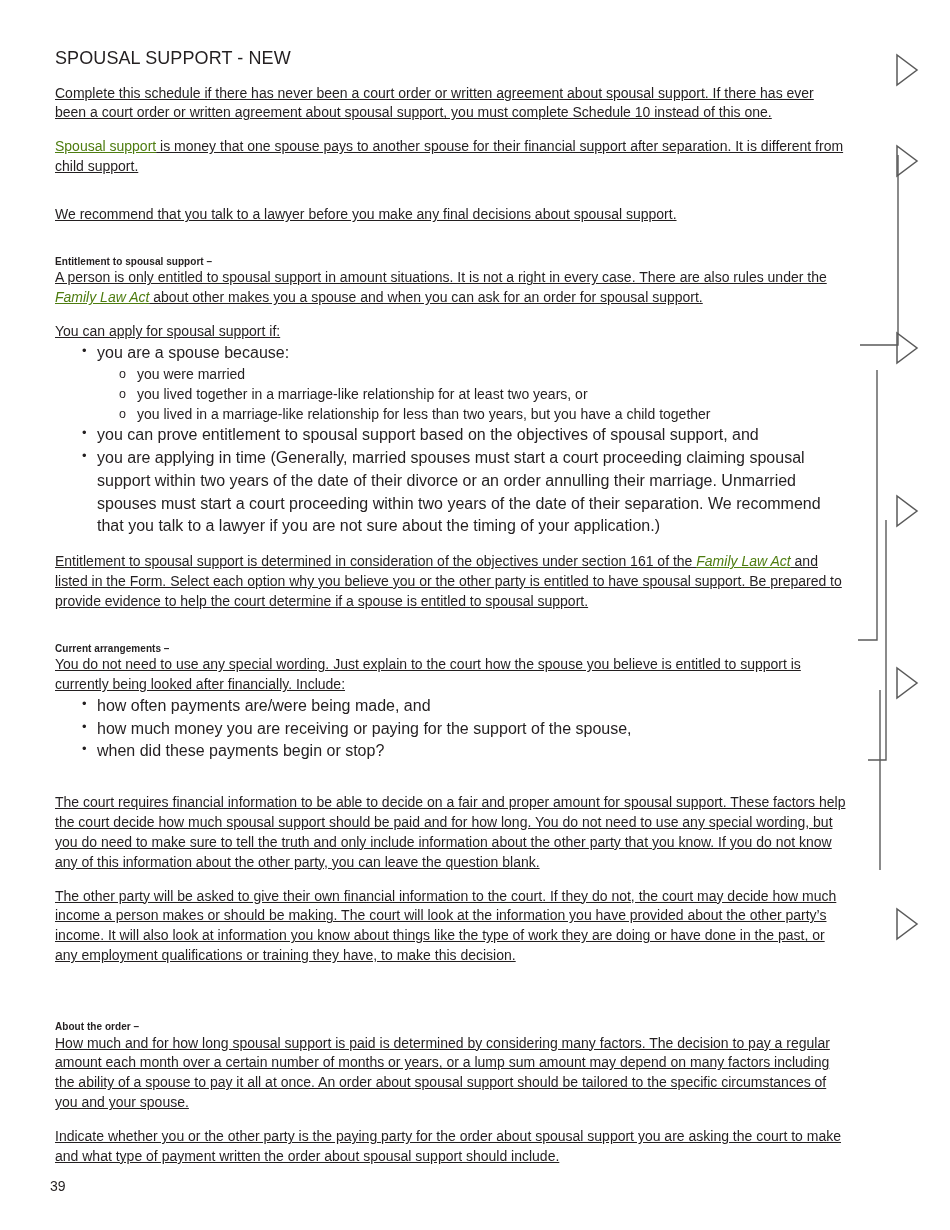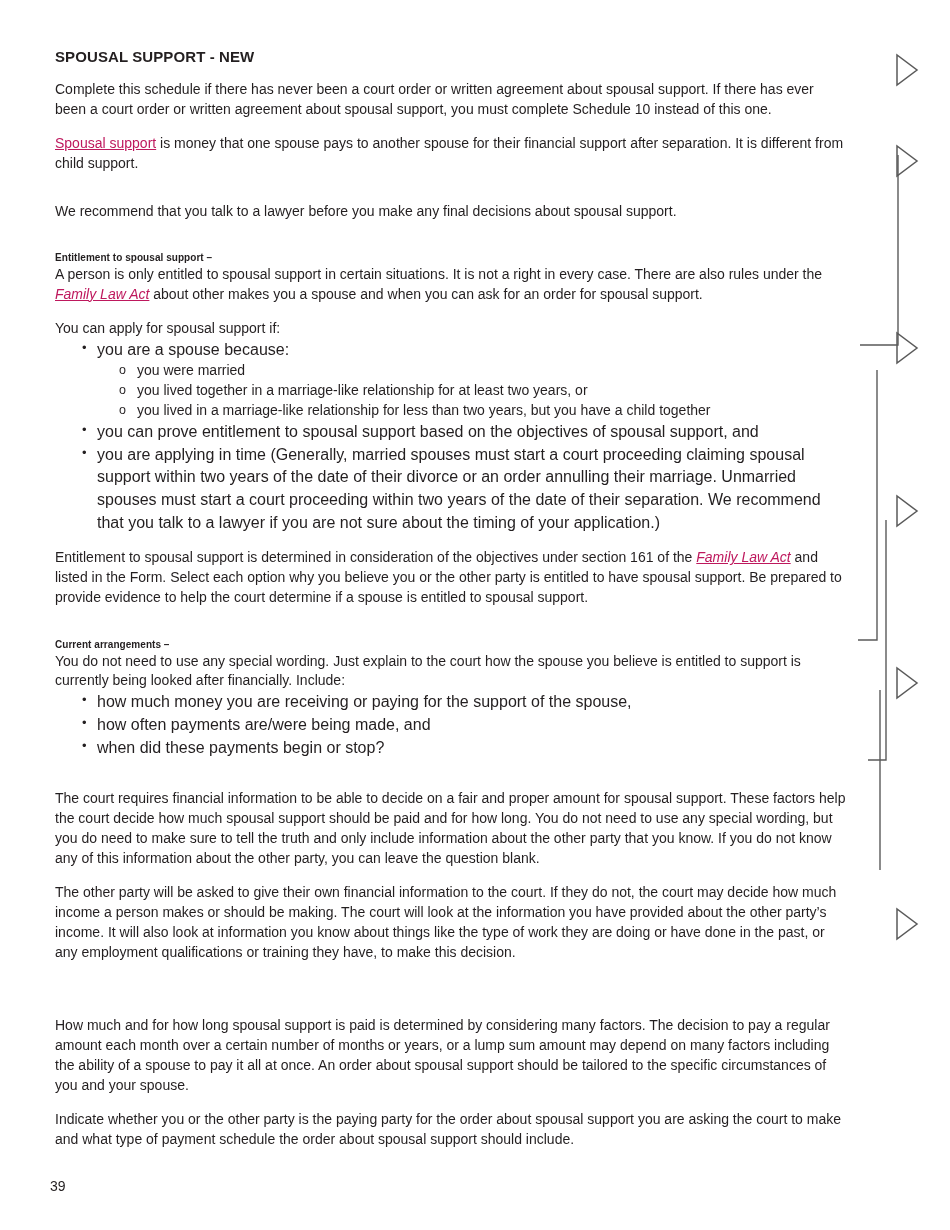--- a/index.html
+++ b/index.html
@@ -18,44 +18,45 @@
     background: #ffffff;
     overflow: hidden;
   }
   .content {
     position: absolute;
     left: 55px;
     top: 48px;
     width: 792px;
   }
   h1.doc-title {
-    font-size: 15px;
-    font-weight: bold;
+    font-size: 18px;
+    font-weight: normal;
     margin: 0 0 14px 0;
     letter-spacing: 0.1px;
     line-height: 1.2;
   }
   .section-head {
     font-size: 10px;
     font-weight: bold;
     margin: 0;
     line-height: 1.35;
     letter-spacing: 0.05px;
   }
   p.para {
     font-size: 14px;
     line-height: 1.42;
     margin: 0;
     text-align: left;
+    text-decoration: underline;
   }
   .gap-sm { height: 14px; }
   .gap-lg { height: 30px; }
   .gap-xl { height: 40px; }
   a.doclink {
-    color: #be185d;
+    color: #4d7c0f;
     text-decoration: underline;
     cursor: pointer;
   }
   a.doclink.italic {
     font-style: italic;
   }
   ul.bullets {
     list-style: none;
     margin: 0;
     padding: 0;
@@ -129,21 +130,21 @@
 
 
     <div class="gap-sm"></div>
 
     <p class="para">We recommend that you talk to a lawyer before you make any final decisions about spousal support.</p>
 
     <div class="gap-lg"></div>
 
     <div class="section-head">Entitlement to spousal support –</div>
 
-    <p class="para"><span>A person is only entitled to spousal support in certain situations. It is not a right in every case. There are also rules under the </span><a class="doclink italic">Family Law Act</a><span> about other makes you a spouse and when you can ask for an order for spousal support.</span></p>
+    <p class="para"><span>A person is only entitled to spousal support in amount situations. It is not a right in every case. There are also rules under the </span><a class="doclink italic">Family Law Act</a><span> about other makes you a spouse and when you can ask for an order for spousal support.</span></p>
 
     <div class="gap-sm"></div>
 
     <p class="para">You can apply for spousal support if:</p>
 
     <ul class="bullets">
       <li>you are a spouse because:</li>
     </ul>
     <ul class="subbullets">
       <li>you were married</li>
@@ -159,43 +160,44 @@
 
     <p class="para"><span>Entitlement to spousal support is determined in consideration of the objectives under section 161 of the </span><a class="doclink italic">Family Law Act</a><span> and listed in the Form. Select each option why you believe you or the other party is entitled to have spousal support. Be prepared to provide evidence to help the court determine if a spouse is entitled to spousal support.</span></p>
 
     <div class="gap-lg"></div>
 
     <div class="section-head">Current arrangements –</div>
 
     <p class="para">You do not need to use any special wording. Just explain to the court how the spouse you believe is entitled to support is currently being looked after financially. Include:</p>
 
     <ul class="bullets">
+      <li>how often payments are/were being made, and</li>
       <li>how much money you are receiving or paying for the support of the spouse,</li>
-      <li>how often payments are/were being made, and</li>
       <li>when did these payments begin or stop?</li>
     </ul>
 
     <div class="gap-lg"></div>
 
 
     <p class="para">The court requires financial information to be able to decide on a fair and proper amount for spousal support. These factors help the court decide how much spousal support should be paid and for how long. You do not need to use any special wording, but you do need to make sure to tell the truth and only include information about the other party that you know. If you do not know any of this information about the other party, you can leave the question blank.</p>
 
     <div class="gap-sm"></div>
 
     <p class="para">The other party will be asked to give their own financial information to the court. If they do not, the court may decide how much income a person makes or should be making. The court will look at the information you have provided about the other party’s income. It will also look at information you know about things like the type of work they are doing or have done in the past, or any employment qualifications or training they have, to make this decision.</p>
 
     <div class="gap-xl"></div>
     <div class="gap-sm"></div>
 
+    <div class="section-head">About the order –</div>
 
     <p class="para">How much and for how long spousal support is paid is determined by considering many factors. The decision to pay a regular amount each month over a certain number of months or years, or a lump sum amount may depend on many factors including the ability of a spouse to pay it all at once. An order about spousal support should be tailored to the specific circumstances of you and your spouse.</p>
 
     <div class="gap-sm"></div>
 
-    <p class="para">Indicate whether you or the other party is the paying party for the order about spousal support you are asking the court to make and what type of payment schedule the order about spousal support should include.</p>
+    <p class="para">Indicate whether you or the other party is the paying party for the order about spousal support you are asking the court to make and what type of payment written the order about spousal support should include.</p>
 
   </div>
 
   <div class="page-number">39</div>
 
   <svg class="margin-marks" width="100" height="1230" viewBox="0 0 100 1230">
     <g fill="none" stroke="#5a5a5a" stroke-width="1.4">
       <path d="M48 155 L48 345 L10 345"></path>
       <path d="M27 370 L27 640 L8 640"></path>
       <path d="M36 520 L36 760 L18 760"></path>

